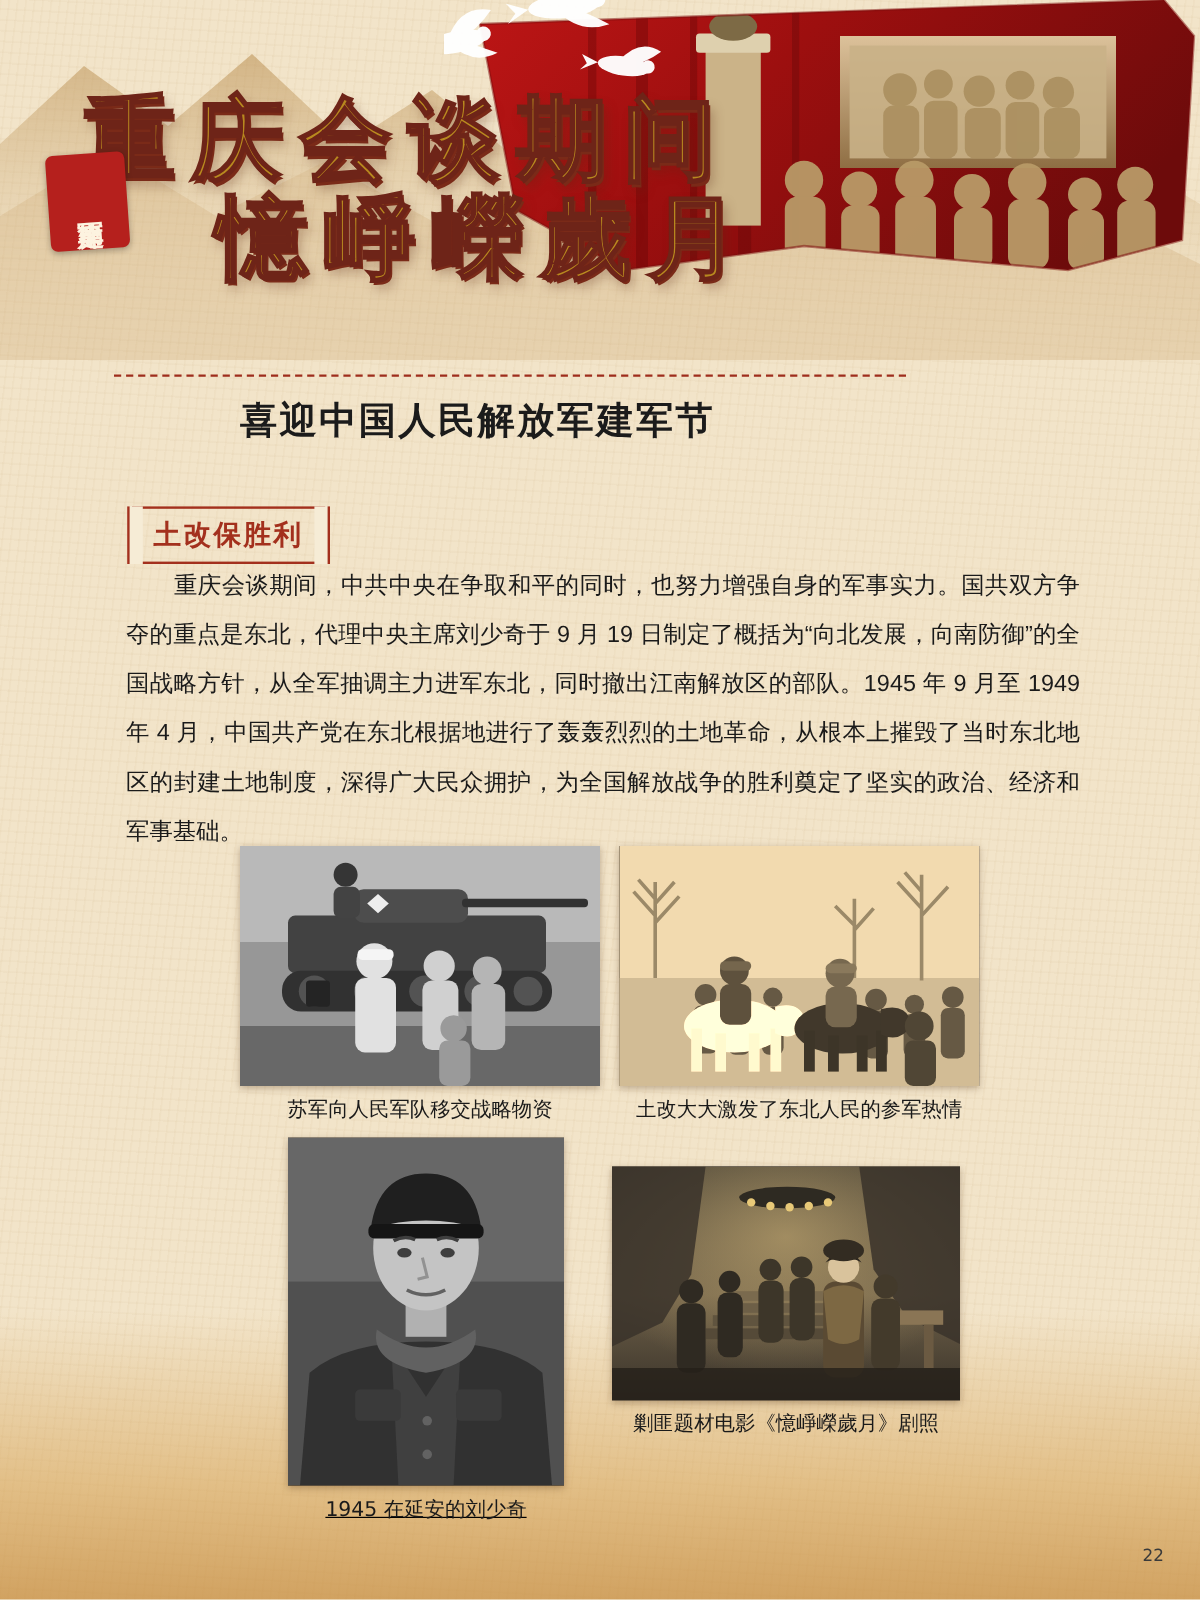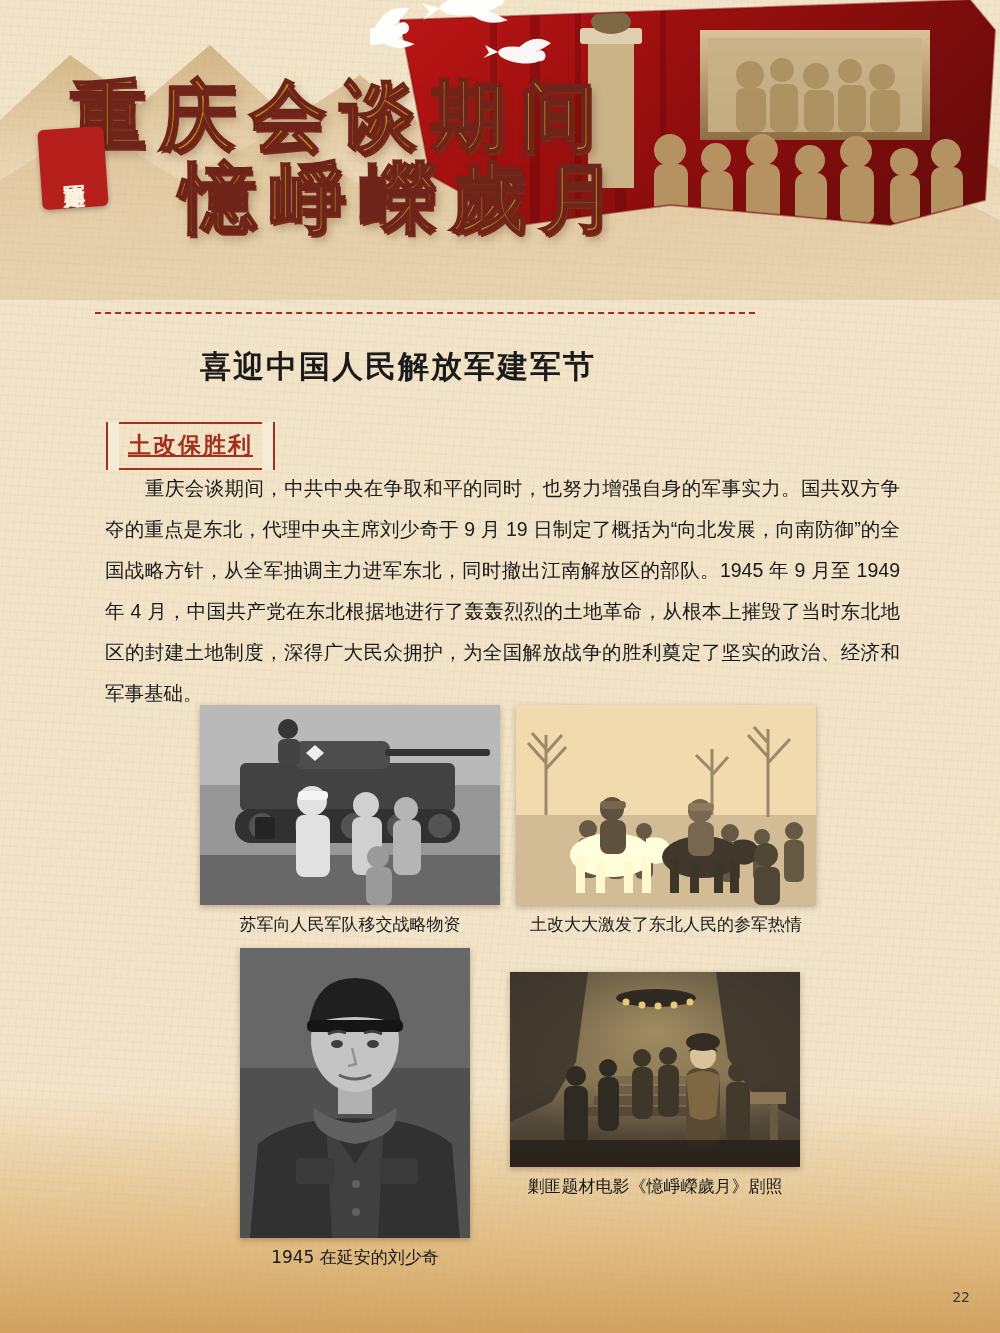--- a/index.html
+++ b/index.html
@@ -111,36 +111,34 @@
   }
   .subtitle {
     position: absolute;
     left: 200px; top: 330px;
     font-size: 31px;
     font-weight: bold;
     letter-spacing: 2px;
     color: #1b1b1b;
     font-family: "DejaVu Sans", sans-serif;
     z-index: 5;
-    margin-top: 16px;
   }
 
   
   .section-tag {
     position: absolute;
     left: 110px; top: 422px;
     padding: 6px 16px 7px 16px;
     border: 2px solid #a3301d;
     color: #a3301d;
     font-size: 23px;
     font-weight: bold;
     letter-spacing: 2px;
     font-family: "DejaVu Sans", sans-serif;
     z-index: 5;
-    text-decoration: underline;
   }
   .section-tag::before,
   .section-tag::after {
     content: "";
     position: absolute;
     top: -2px;
     width: 11px;
     height: calc(100% + 4px);
     background: #f6ecd6;
   }
@@ -175,21 +173,21 @@
     margin-top: 8px;
     text-align: center;
     font-size: 17px;
     color: #1a1a1a;
     font-family: "DejaVu Sans", sans-serif;
     white-space: nowrap;
   }
 
   #fig-tank   { left: 200px; top: 705px; width: 300px; height: 230px; }
   #fig-horse  { left: 516px; top: 705px; width: 300px; height: 230px; }
-  #fig-portrait { left: 240px; top: 948px; width: 230px; height: 320px; }
+  #fig-portrait { left: 240px; top: 948px; width: 230px; height: 320px; text-decoration: underline; }
   #fig-film   { left: 510px; top: 972px; width: 290px; height: 225px; }
 
   
   .sepia { filter: sepia(0.55) contrast(1.05); }
   .bw { filter: grayscale(1) contrast(1.1); }
 
   .page-number {
     position: absolute;
     right: 30px; bottom: 28px;
     font-size: 14px;

